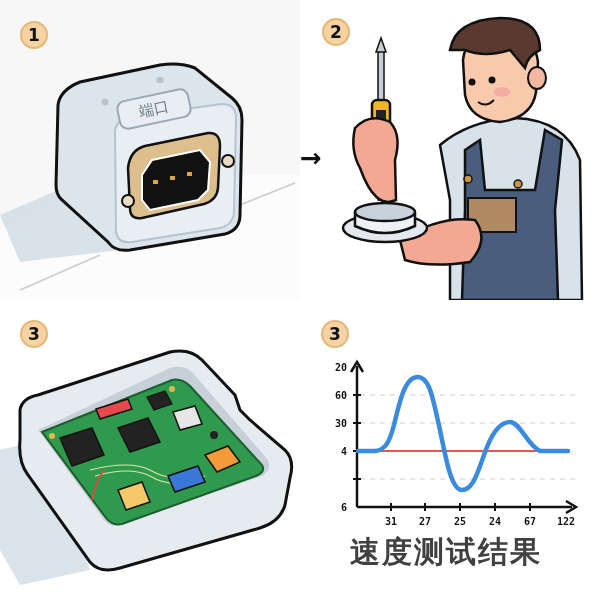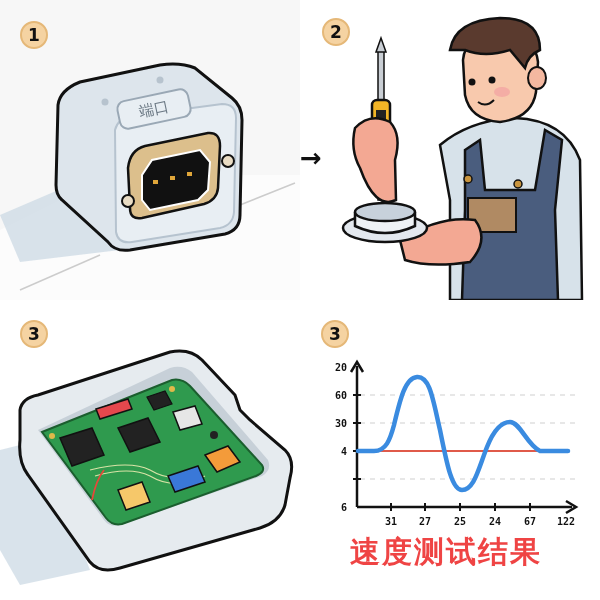--- a/index.html
+++ b/index.html
@@ -5,21 +5,21 @@
   html, body { margin: 0; padding: 0; }
   body { width: 600px; height: 600px; background: #ffffff; position: relative; overflow: hidden; font-family: "DejaVu Sans", sans-serif; }
   .panel { position: absolute; width: 300px; height: 300px; }
   .p1 { left: 0; top: 0; background: #f7f7f7; }
   .p2 { left: 300px; top: 0; background: #ffffff; }
   .p3 { left: 0; top: 300px; background: #ffffff; }
   .p4 { left: 300px; top: 300px; background: #ffffff; }
   .badge { position: absolute; width: 28px; height: 28px; border-radius: 50%; background: #f5d3a2; border: 2px solid #e5b878; box-sizing: border-box; display: flex; align-items: center; justify-content: center; font-weight: bold; font-size: 17px; color: #111; }
   .arrow { position: absolute; font-size: 26px; font-weight: bold; color: #111; line-height: 1; }
   svg { position: absolute; left: 0; top: 0; overflow: visible; }
-  .chart-title { position: absolute; left: 350px; top: 532px; width: 240px; text-align: left; font-size: 30px; font-weight: bold; color: #ef4444; letter-spacing: 2px; }
+  .chart-title { position: absolute; left: 350px; top: 532px; width: 240px; text-align: left; font-size: 30px; font-weight: bold; color: #404040; letter-spacing: 2px; }
   .tick-label { font-family: "DejaVu Sans Mono", monospace; font-weight: bold; font-size: 10px; fill: #111; }
 </style>
 </head>
 <body>
 
 <div class="panel p1">
   <svg width="300" height="300">
     <path d="M0 230 L110 175 L300 175 L300 300 L0 300 Z" fill="#ffffff" opacity="0.6"></path>
     <path d="M0 215 L70 185 L120 250 L20 262 Z" fill="#c9d7e3" opacity="0.7"></path>
     <line x1="20" y1="290" x2="100" y2="255" stroke="#ccc" stroke-width="1.5"></line>

